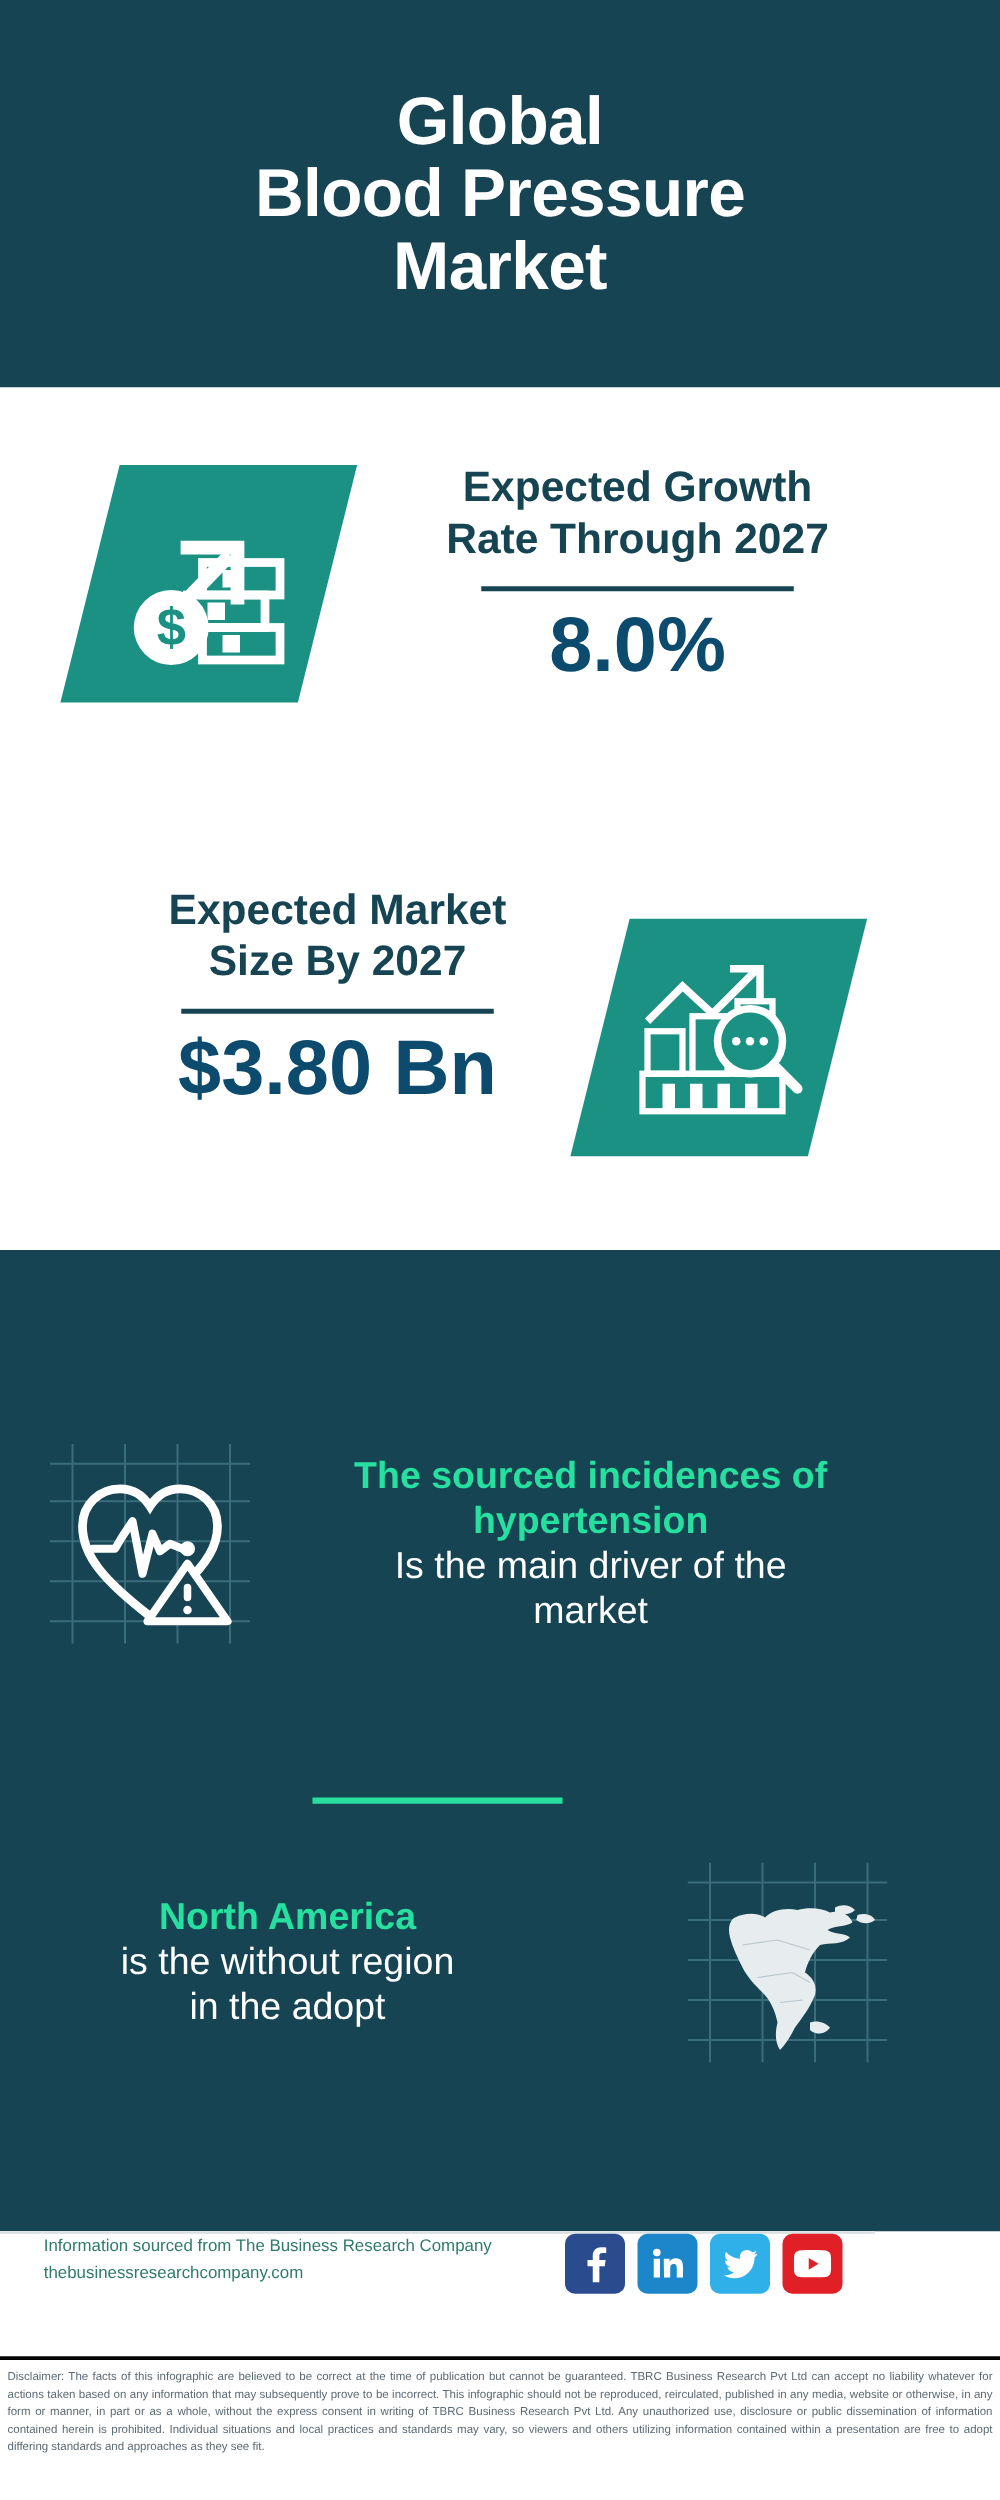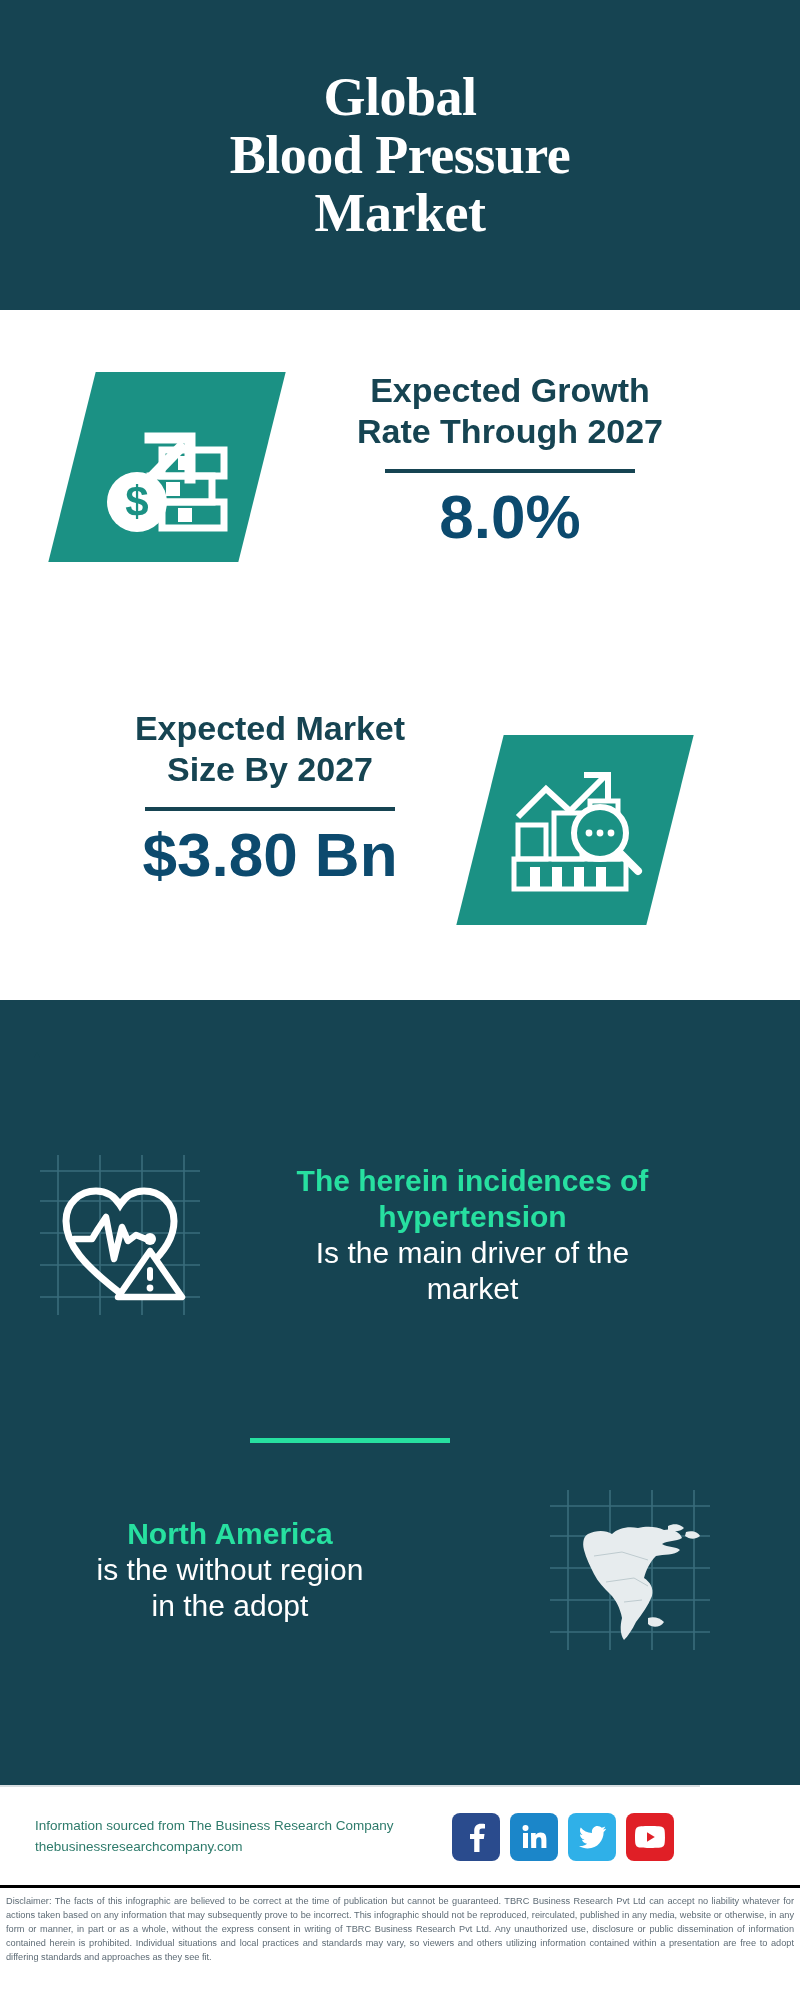--- a/index.html
+++ b/index.html
@@ -14,21 +14,20 @@
   
   .header{
     position:absolute;left:0;top:0;width:800px;height:310px;
     background:#164452;
     display:flex;align-items:center;justify-content:center;
   }
   .header-title{
     color:#ffffff;text-align:center;font-weight:bold;
     font-size:54px;line-height:1.08;letter-spacing:-0.5px;
     padding:0 20px;
-    font-family:Liberation Serif, serif;
   }
   .header-title div{white-space:nowrap;}
 
   
   .white-zone{
     position:absolute;left:0;top:310px;width:800px;height:700px;
     background:#ffffff;
   }
 
   
@@ -81,21 +80,21 @@
     background:#27e0a0;
   }
 
   .panel-region{left:20px;top:1490px;width:760px;}
   .panel-region .panel-text{width:420px;}
 
   
   .footer{
     position:absolute;left:0;top:1785px;width:700px;height:100px;
     background:#ffffff;border-top:2px solid #d9dee1;
-    display:flex;align-items:center;
+    display:flex;
   }
   .footer-credit{
     margin-left:35px;color:#2e7b6b;font-size:13.5px;line-height:1.55;
     flex:1 1 auto;
   }
   .social{display:flex;gap:10px;margin-right:26px;}
   .social-btn{
     width:48px;height:48px;border-radius:8px;
     display:flex;align-items:center;justify-content:center;
   }
@@ -210,21 +209,21 @@
       <svg class="art" viewBox="0 0 160 160">
         <path d="M80 138 C44 110 26 90 26 66 C26 48 40 36 56 36 C67 36 75 42 80 50 C85 42 93 36 104 36 C120 36 134 48 134 66 C134 82 125 96 108 112" fill="none" stroke="#ffffff" stroke-width="7" stroke-linecap="round"></path>
         <path d="M34 84 L52 84 L58 74 L66 62 L74 104 L82 72 L88 86 L96 80 L106 84" fill="none" stroke="#ffffff" stroke-width="6.5" stroke-linejoin="round" stroke-linecap="round"></path>
         <circle cx="110" cy="84" r="6" fill="#ffffff"></circle>
         <path d="M110 96 L142 142 L78 142 Z" fill="#164452" stroke="#ffffff" stroke-width="6.5" stroke-linejoin="round"></path>
         <rect x="107" y="112" width="6" height="14" rx="3" fill="#ffffff"></rect>
         <circle cx="110" cy="133" r="3.4" fill="#ffffff"></circle>
       </svg>
     </div>
     <div class="panel-text">
-      <span class="accent">The herein incidences of</span>
+      <span class="accent">The sourced incidences of</span>
       <span class="accent">hypertension</span>
       <span class="plain">Is the main driver of the</span>
       <span class="plain">market</span>
     </div>
   </div>
 
   <div class="divider"></div>
 
   <div class="panel panel-region">
     <div class="panel-text">

